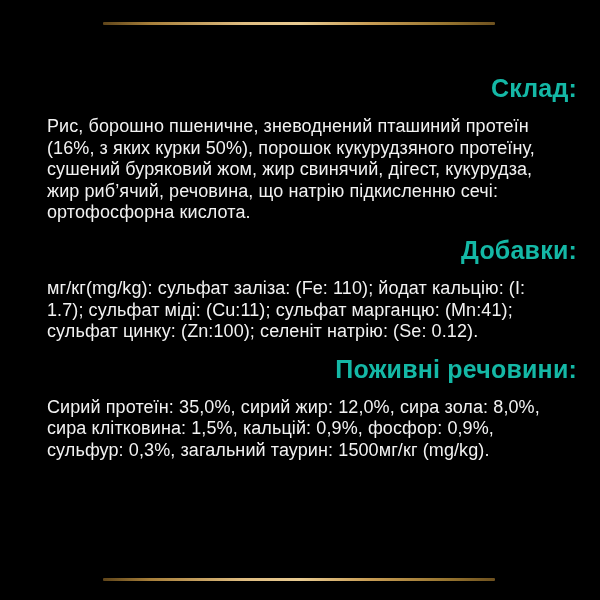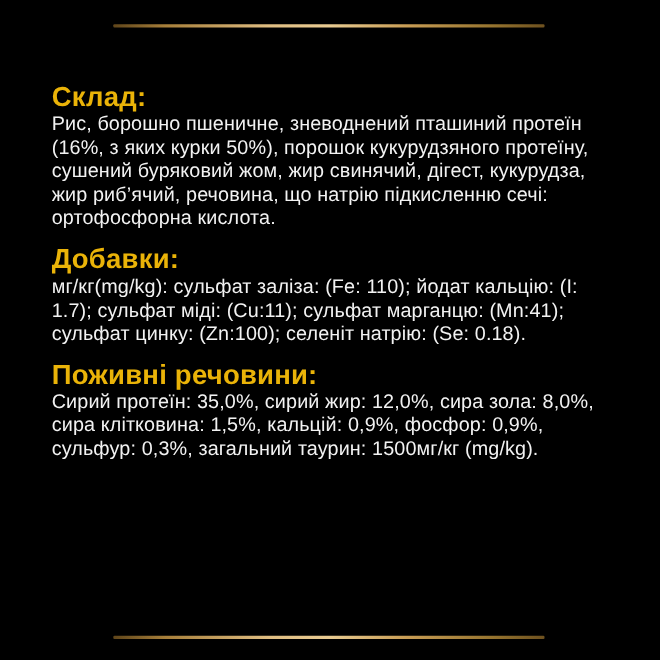--- a/index.html
+++ b/index.html
@@ -34,23 +34,24 @@
     top: 74px;
     width: 530px;
   }
   section { margin: 0 0 12px 0; }
   h2 {
     margin: 0;
     font-size: 25px;
     line-height: 28px;
     font-weight: bold;
     letter-spacing: 0.2px;
-    color: #eab308;
+    color: #14b8a6;
+    text-align: right;
   }
-  .section-body { margin-top: 0; }
+  .section-body { margin-top: 14px; }
   .line {
     font-size: 18px;
     line-height: 21.6px;
     letter-spacing: 0.1px;
     color: #F2F2F2;
     white-space: nowrap;
   }
 </style>
 </head>
 <body>
@@ -68,21 +69,21 @@
           <div class="line">жир риб’ячий, речовина, що натрію підкисленню сечі:</div>
           <div class="line">ортофосфорна кислота.</div>
         </div>
     </section>
 
     <section>
       <h2>Добавки:</h2>
       <div class="section-body">
           <div class="line">мг/кг(mg/kg): сульфат заліза: (Fe: 110); йодат кальцію: (I:</div>
           <div class="line">1.7); сульфат міді: (Cu:11); сульфат марганцю: (Mn:41);</div>
-          <div class="line">сульфат цинку: (Zn:100); селеніт натрію: (Se: 0.18).</div>
+          <div class="line">сульфат цинку: (Zn:100); селеніт натрію: (Se: 0.12).</div>
         </div>
     </section>
 
     <section>
       <h2>Поживні речовини:</h2>
       <div class="section-body">
           <div class="line">Сирий протеїн: 35,0%, сирий жир: 12,0%, сира зола: 8,0%,</div>
           <div class="line">сира клітковина: 1,5%, кальцій: 0,9%, фосфор: 0,9%,</div>
           <div class="line">сульфур: 0,3%, загальний таурин: 1500мг/кг (mg/kg).</div>
         </div>

